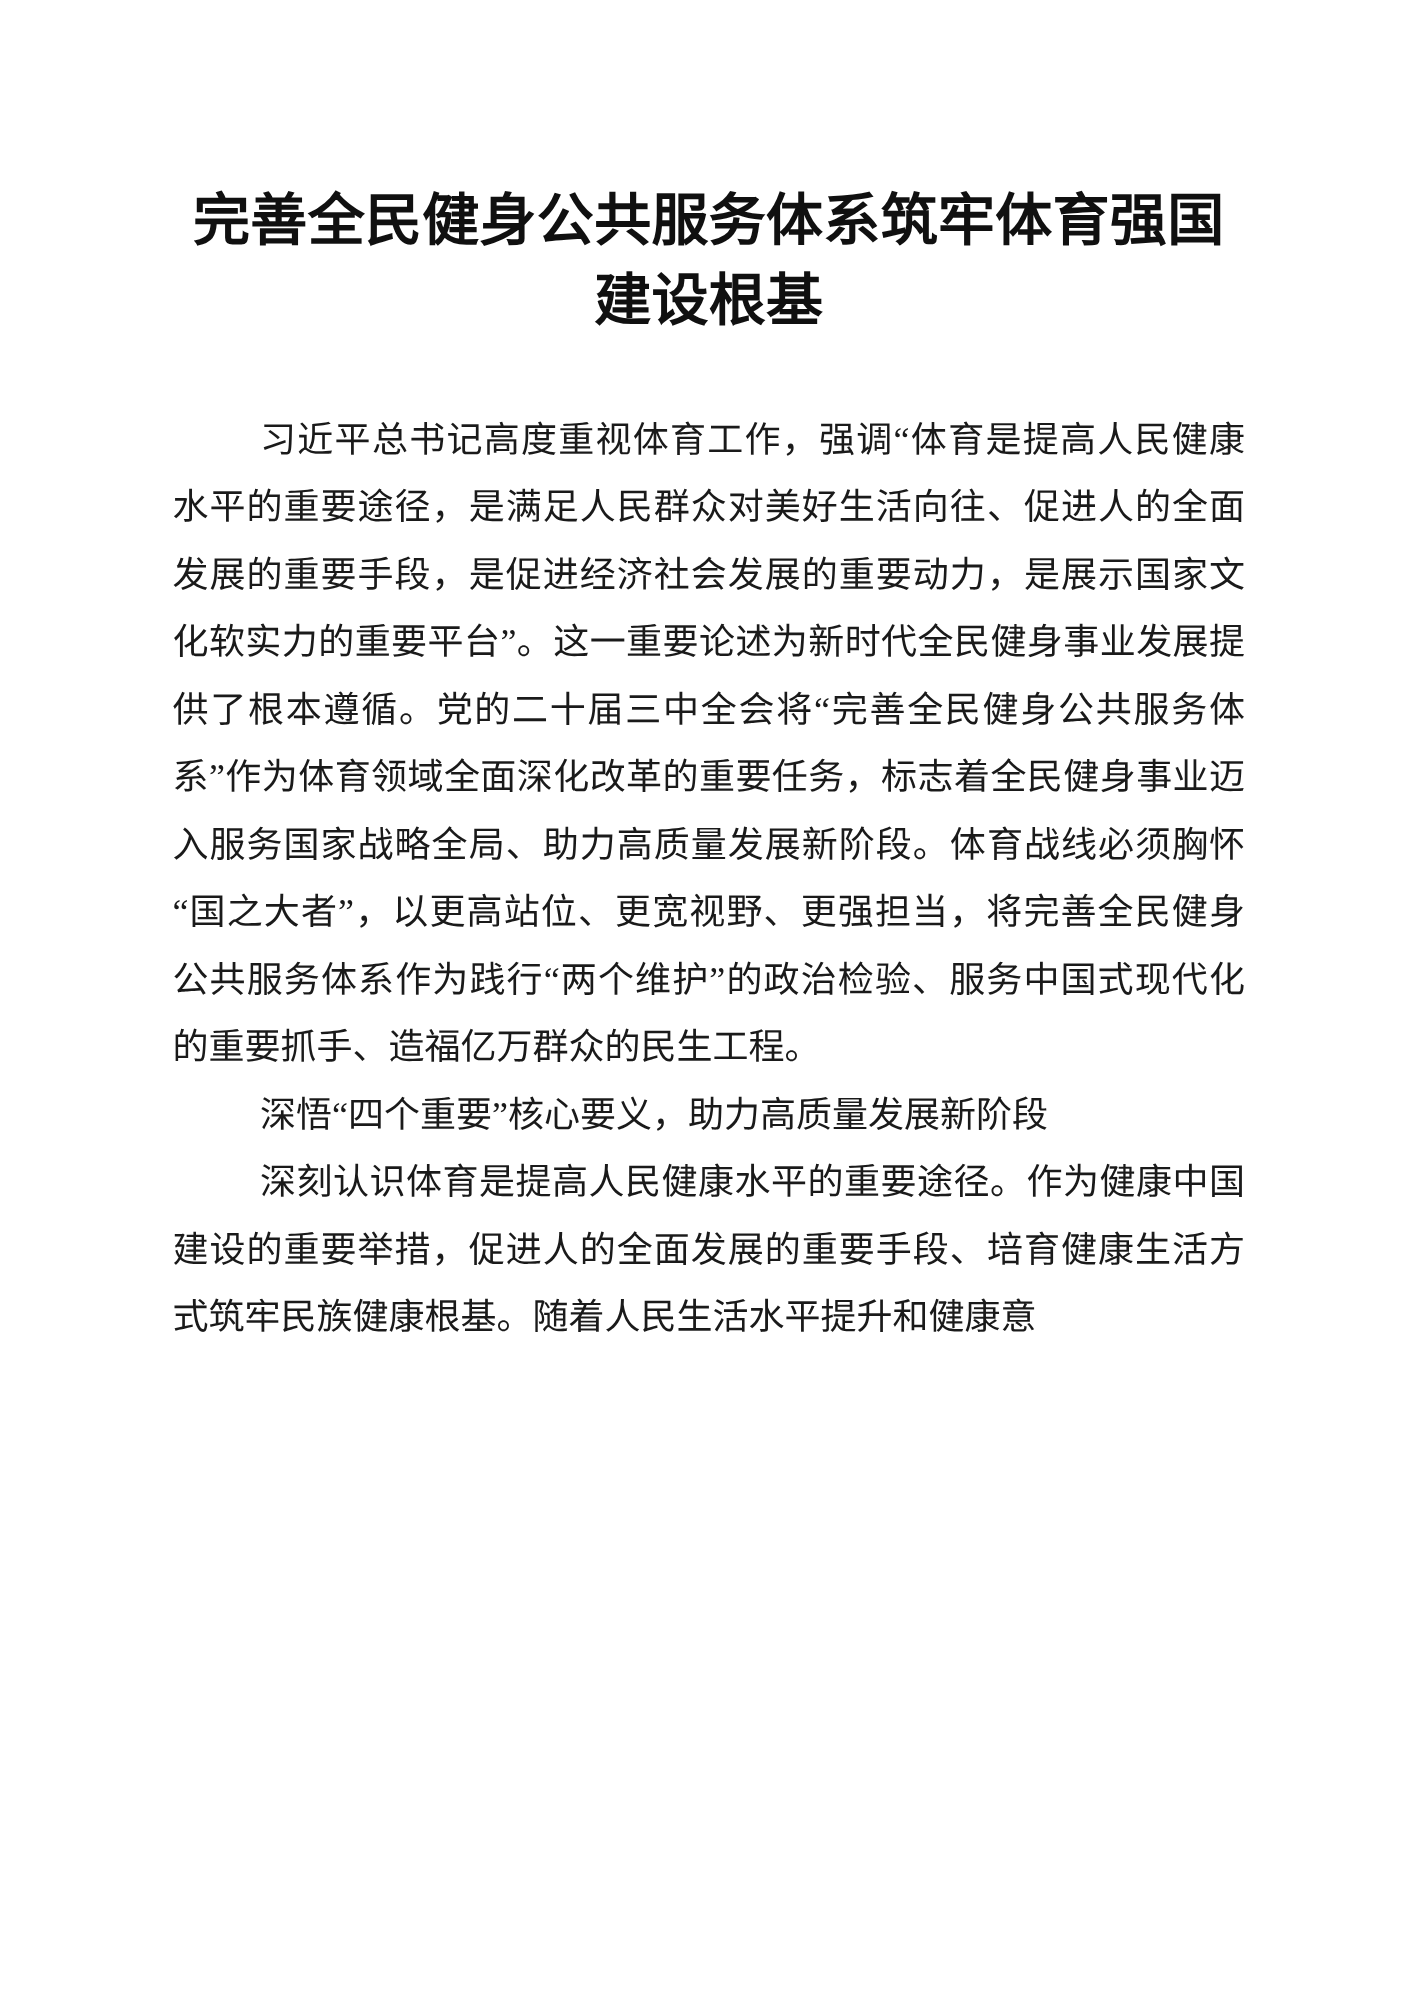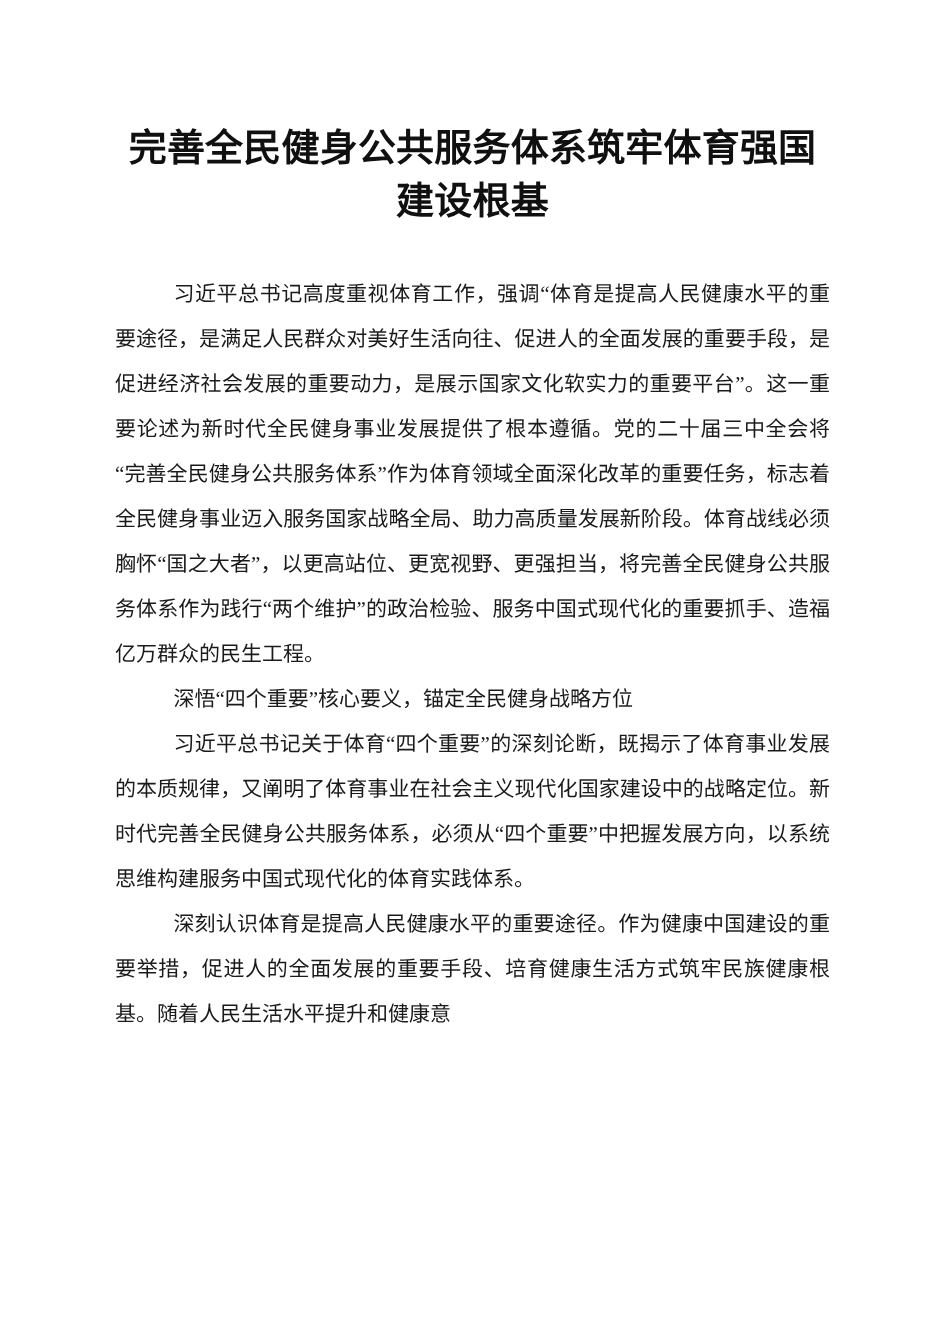--- a/index.html
+++ b/index.html
@@ -48,21 +48,21 @@
     white-space: normal;
   }
 
   .body-block {
     margin-top: 44px;
   }
 
   p.para {
     margin: 0;
     font-family: "Liberation Serif", "DejaVu Serif", serif;
-    font-size: 21px;
+    font-size: 24px;
     line-height: 45px;
     text-align: justify;
     text-align-last: left;
     text-justify: inter-character;
     text-indent: 58.4px;
     color: #1a1a1a;
     word-break: break-all;
     letter-spacing: 0px;
   }
 
@@ -76,21 +76,20 @@
 
 <div class="page">
   <div class="content">
 
     <h1 class="doc-title">完善全民健身公共服务体系筑牢体育强国建设根基</h1>
 
     <div class="body-block">
 
       <p class="para">习近平总书记高度重视体育工作，强调“体育是提高人民健康水平的重要途径，是满足人民群众对美好生活向往、促进人的全面发展的重要手段，是促进经济社会发展的重要动力，是展示国家文化软实力的重要平台”。这一重要论述为新时代全民健身事业发展提供了根本遵循。党的二十届三中全会将“完善全民健身公共服务体系”作为体育领域全面深化改革的重要任务，标志着全民健身事业迈入服务国家战略全局、助力高质量发展新阶段。体育战线必须胸怀“国之大者”，以更高站位、更宽视野、更强担当，将完善全民健身公共服务体系作为践行“两个维护”的政治检验、服务中国式现代化的重要抓手、造福亿万群众的民生工程。</p>
 
-      <p class="para">深悟“四个重要”核心要义，锚定全民健身战略方位</p>
+      <p class="para">深悟“四个重要”核心要义，助力高质量发展新阶段</p>
 
-      <p class="para">习近平总书记关于体育“四个重要”的深刻论断，既揭示了体育事业发展的本质规律，又阐明了体育事业在社会主义现代化国家建设中的战略定位。新时代完善全民健身公共服务体系，必须从“四个重要”中把握发展方向，以系统思维构建服务中国式现代化的体育实践体系。</p>
 
       <p class="para">深刻认识体育是提高人民健康水平的重要途径。作为健康中国建设的重要举措，促进人的全面发展的重要手段、培育健康生活方式筑牢民族健康根基。随着人民生活水平提升和健康意</p>
 
     </div>
   </div>
 </div>
 
 </body></html>

